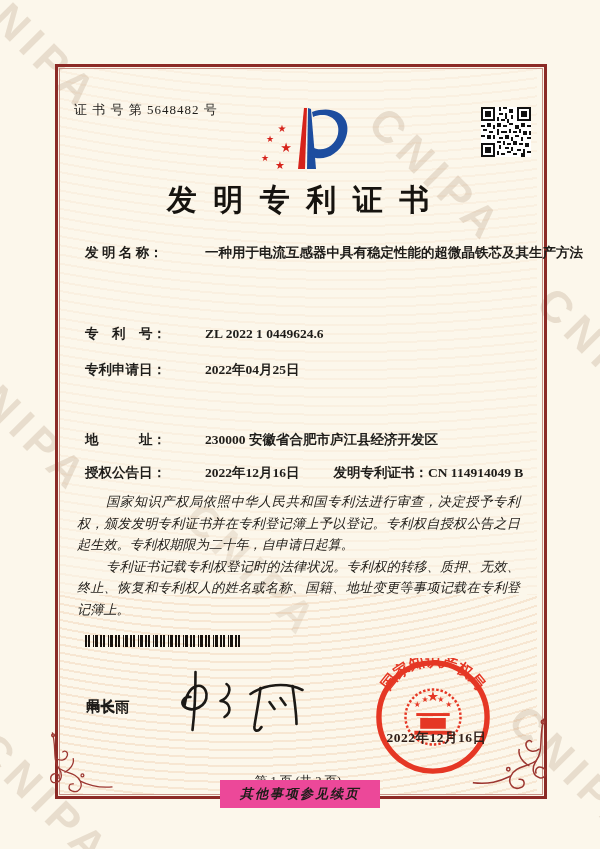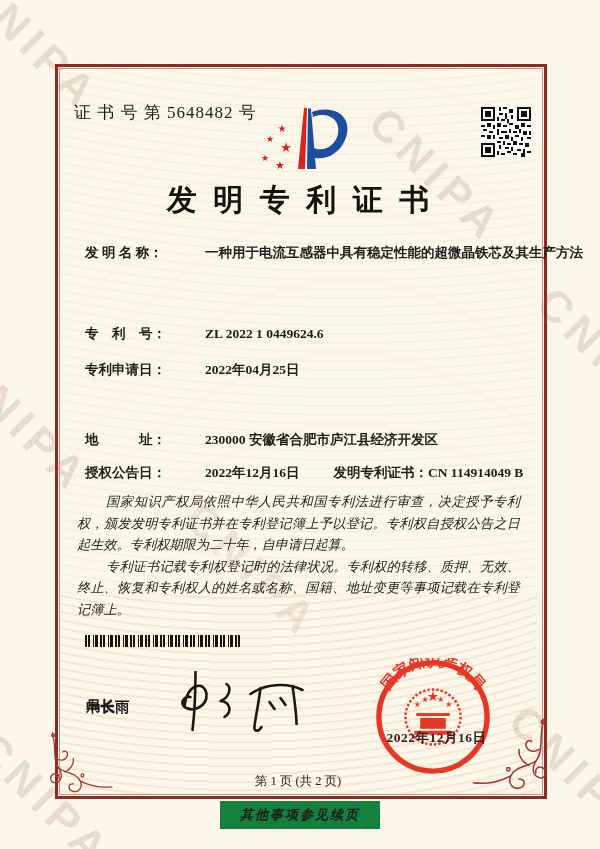--- a/index.html
+++ b/index.html
@@ -37,21 +37,21 @@
       rgba(222,148,88,0.17) 0 2px, transparent 2px 8px);
     pointer-events:none;
   }
   .guilloche-top{
     position:absolute;left:59px;top:68px;width:478px;height:527px;z-index:2;
     background:repeating-radial-gradient(circle at 60% -1400px,
       rgba(222,148,88,0.07) 0 2px, transparent 2px 9px);
     pointer-events:none;
   }
   
-  .cert-no{position:absolute;left:74px;top:101px;font-size:17px;letter-spacing:1px;z-index:3;}
+  .cert-no{position:absolute;left:74px;top:101px;font-size:13px;letter-spacing:1px;z-index:3;}
   .logo{position:absolute;left:258px;top:103px;width:102px;height:72px;z-index:3;}
   .qr{position:absolute;left:481px;top:107px;width:50px;height:50px;z-index:3;}
   .title{
     position:absolute;left:55px;top:180px;width:486px;text-align:center;
     font-size:30px;font-weight:bold;letter-spacing:0.55em;text-indent:0.55em;
     color:#16130f;z-index:3;
   }
   
   .frow{position:absolute;left:85px;right:70px;font-size:13.5px;font-weight:600;z-index:3;white-space:nowrap;}
   .f-label{display:inline-block;min-width:120px;}
@@ -83,22 +83,22 @@
     position:absolute;left:364px;top:729px;width:145px;text-align:center;z-index:5;
     font-size:13.5px;font-weight:bold;color:#31201a;letter-spacing:0.5px;
   }
   
   .orn{position:absolute;z-index:3;}
   .orn-left{left:47px;top:731px;width:68px;height:68px;}
   .orn-right{left:472px;top:712px;width:76px;height:90px;transform:scaleX(-1);}
   
   .page-info{position:absolute;left:55px;top:773px;width:486px;text-align:center;font-size:12.5px;z-index:3;}
   .cont-note{
-    position:absolute;left:50%;top:801px;transform:translateX(-50%);
-    background:#15803d;padding:5px 20px;font-size:13px;font-style:italic;
+    position:absolute;left:50%;top:780px;transform:translateX(-50%);
+    background:#ec4899;padding:5px 20px;font-size:13px;font-style:italic;
     font-weight:600;z-index:5;white-space:nowrap;letter-spacing:2px;
   }
 </style>
 </head>
 <body>
 
 <div class="page">
 
   <div class="wm wm1">CNIPA</div>
   <div class="wm wm2">CNIPA</div>

